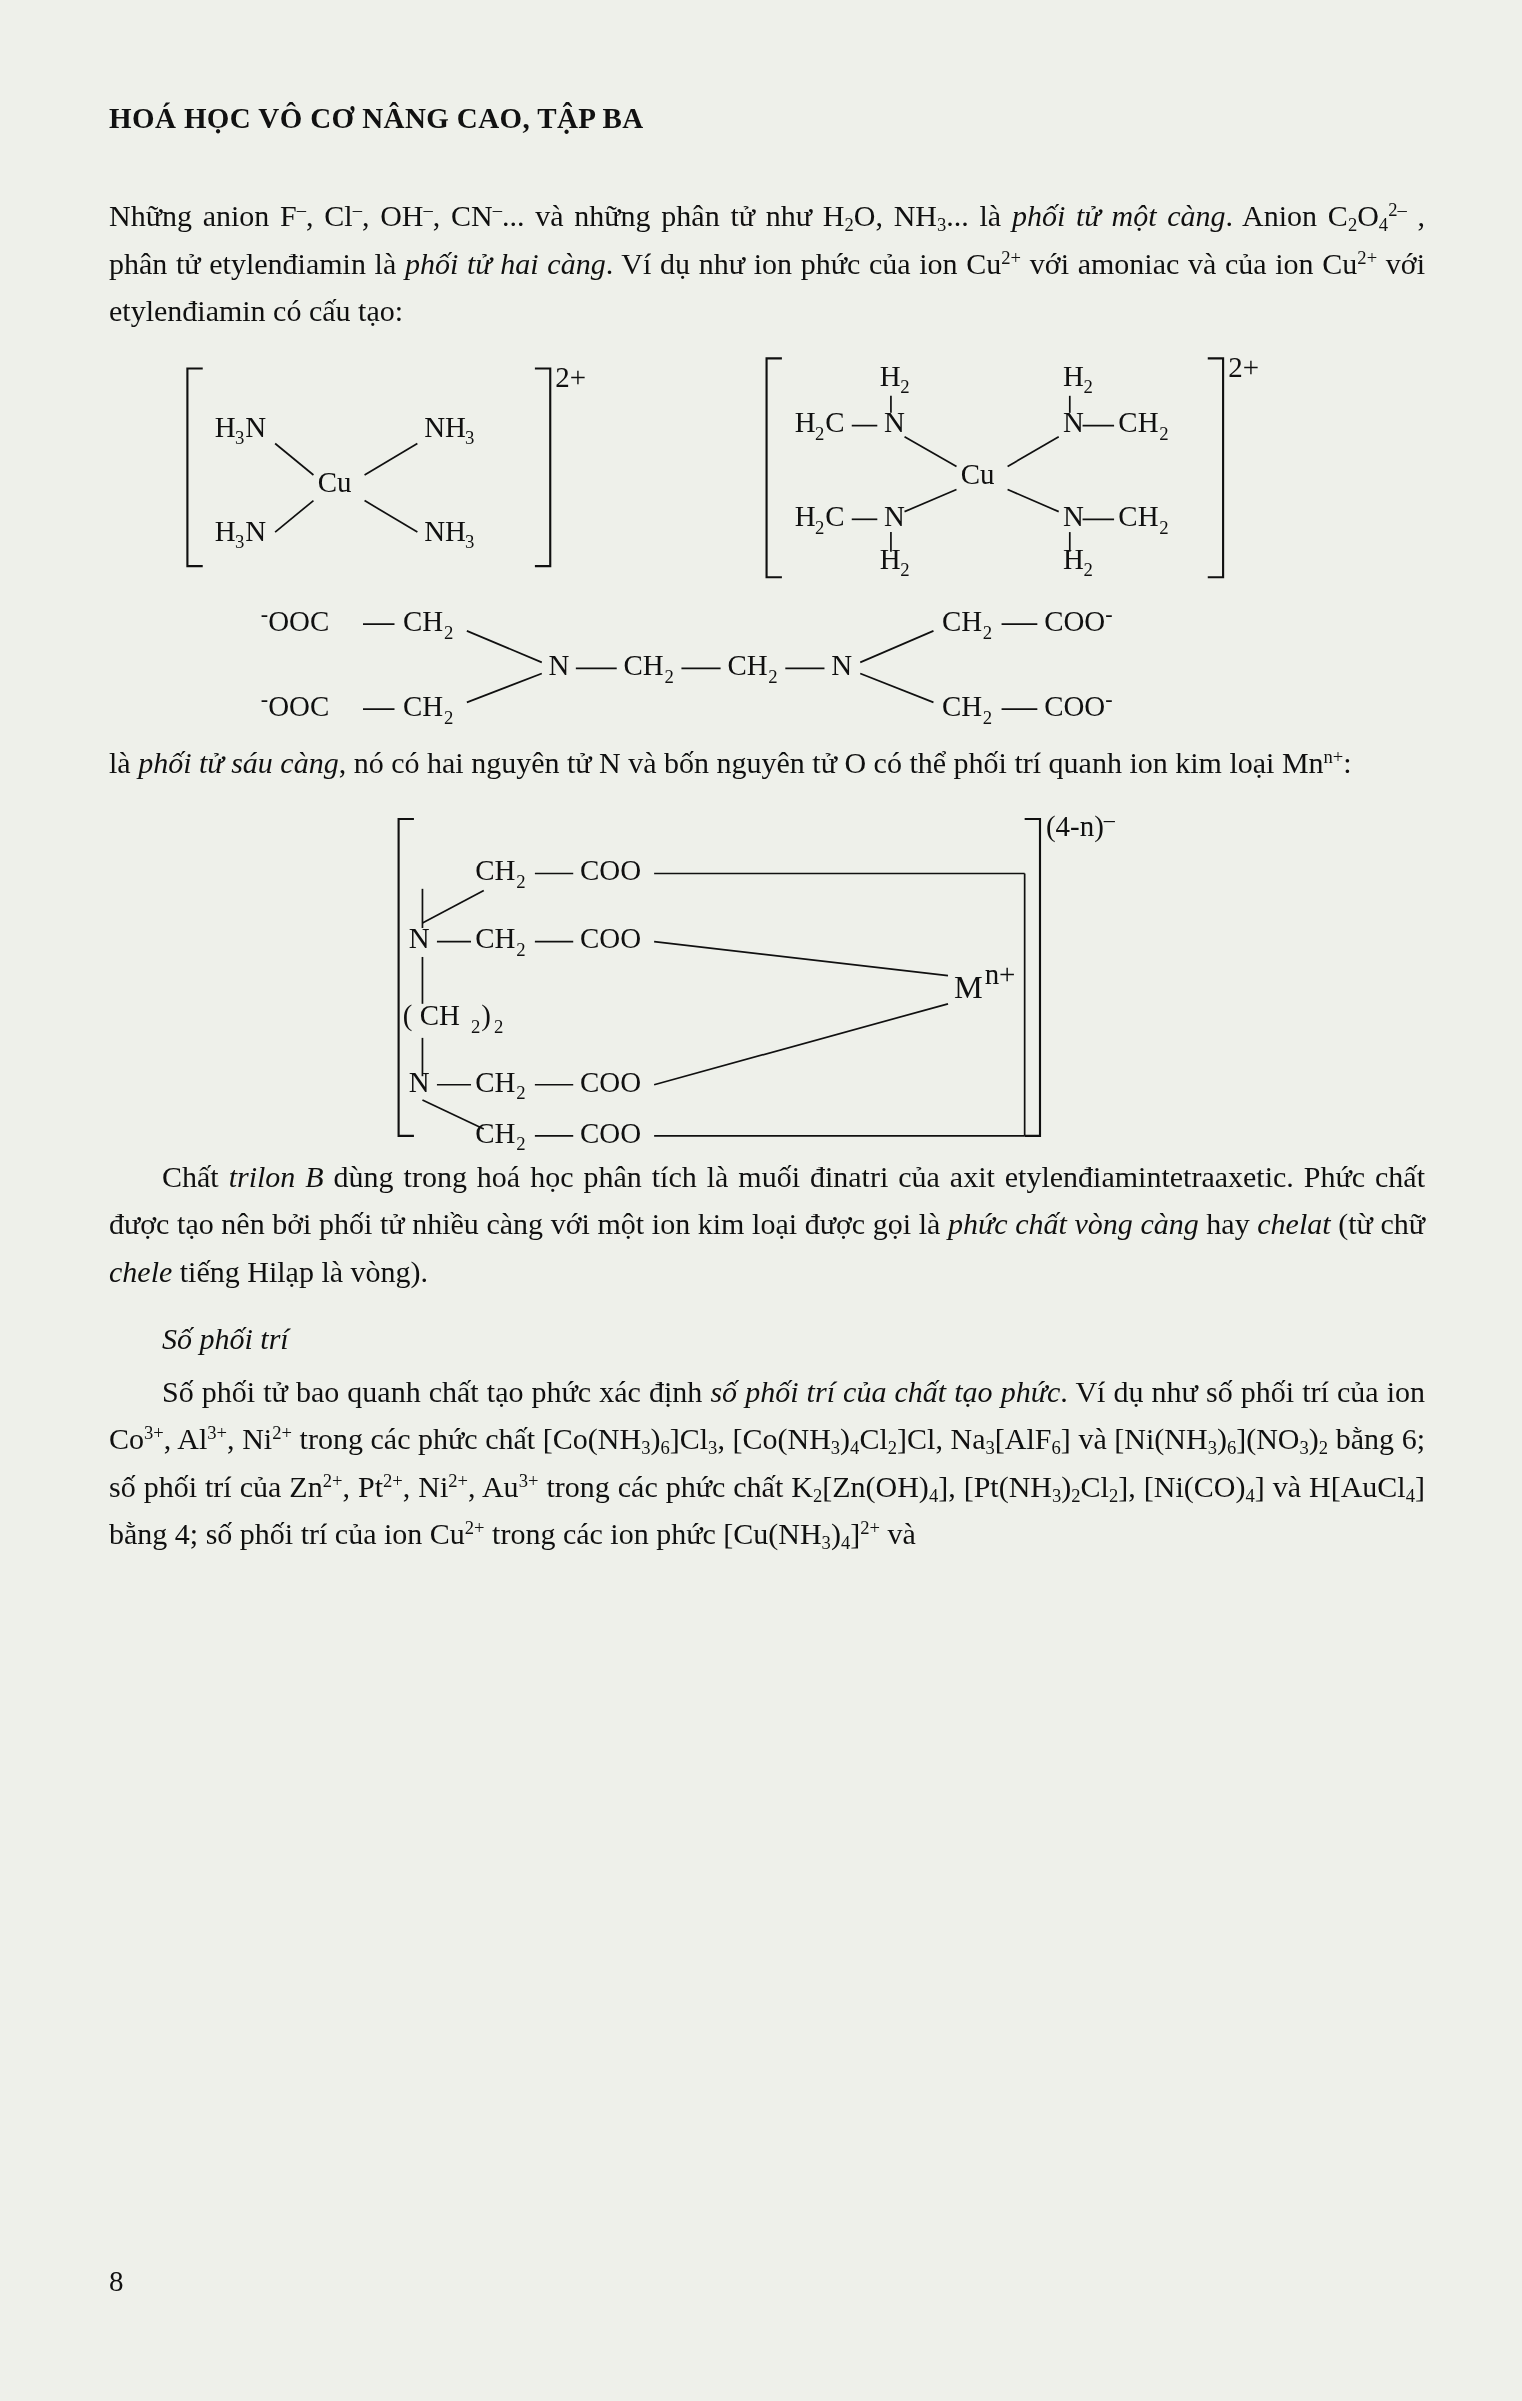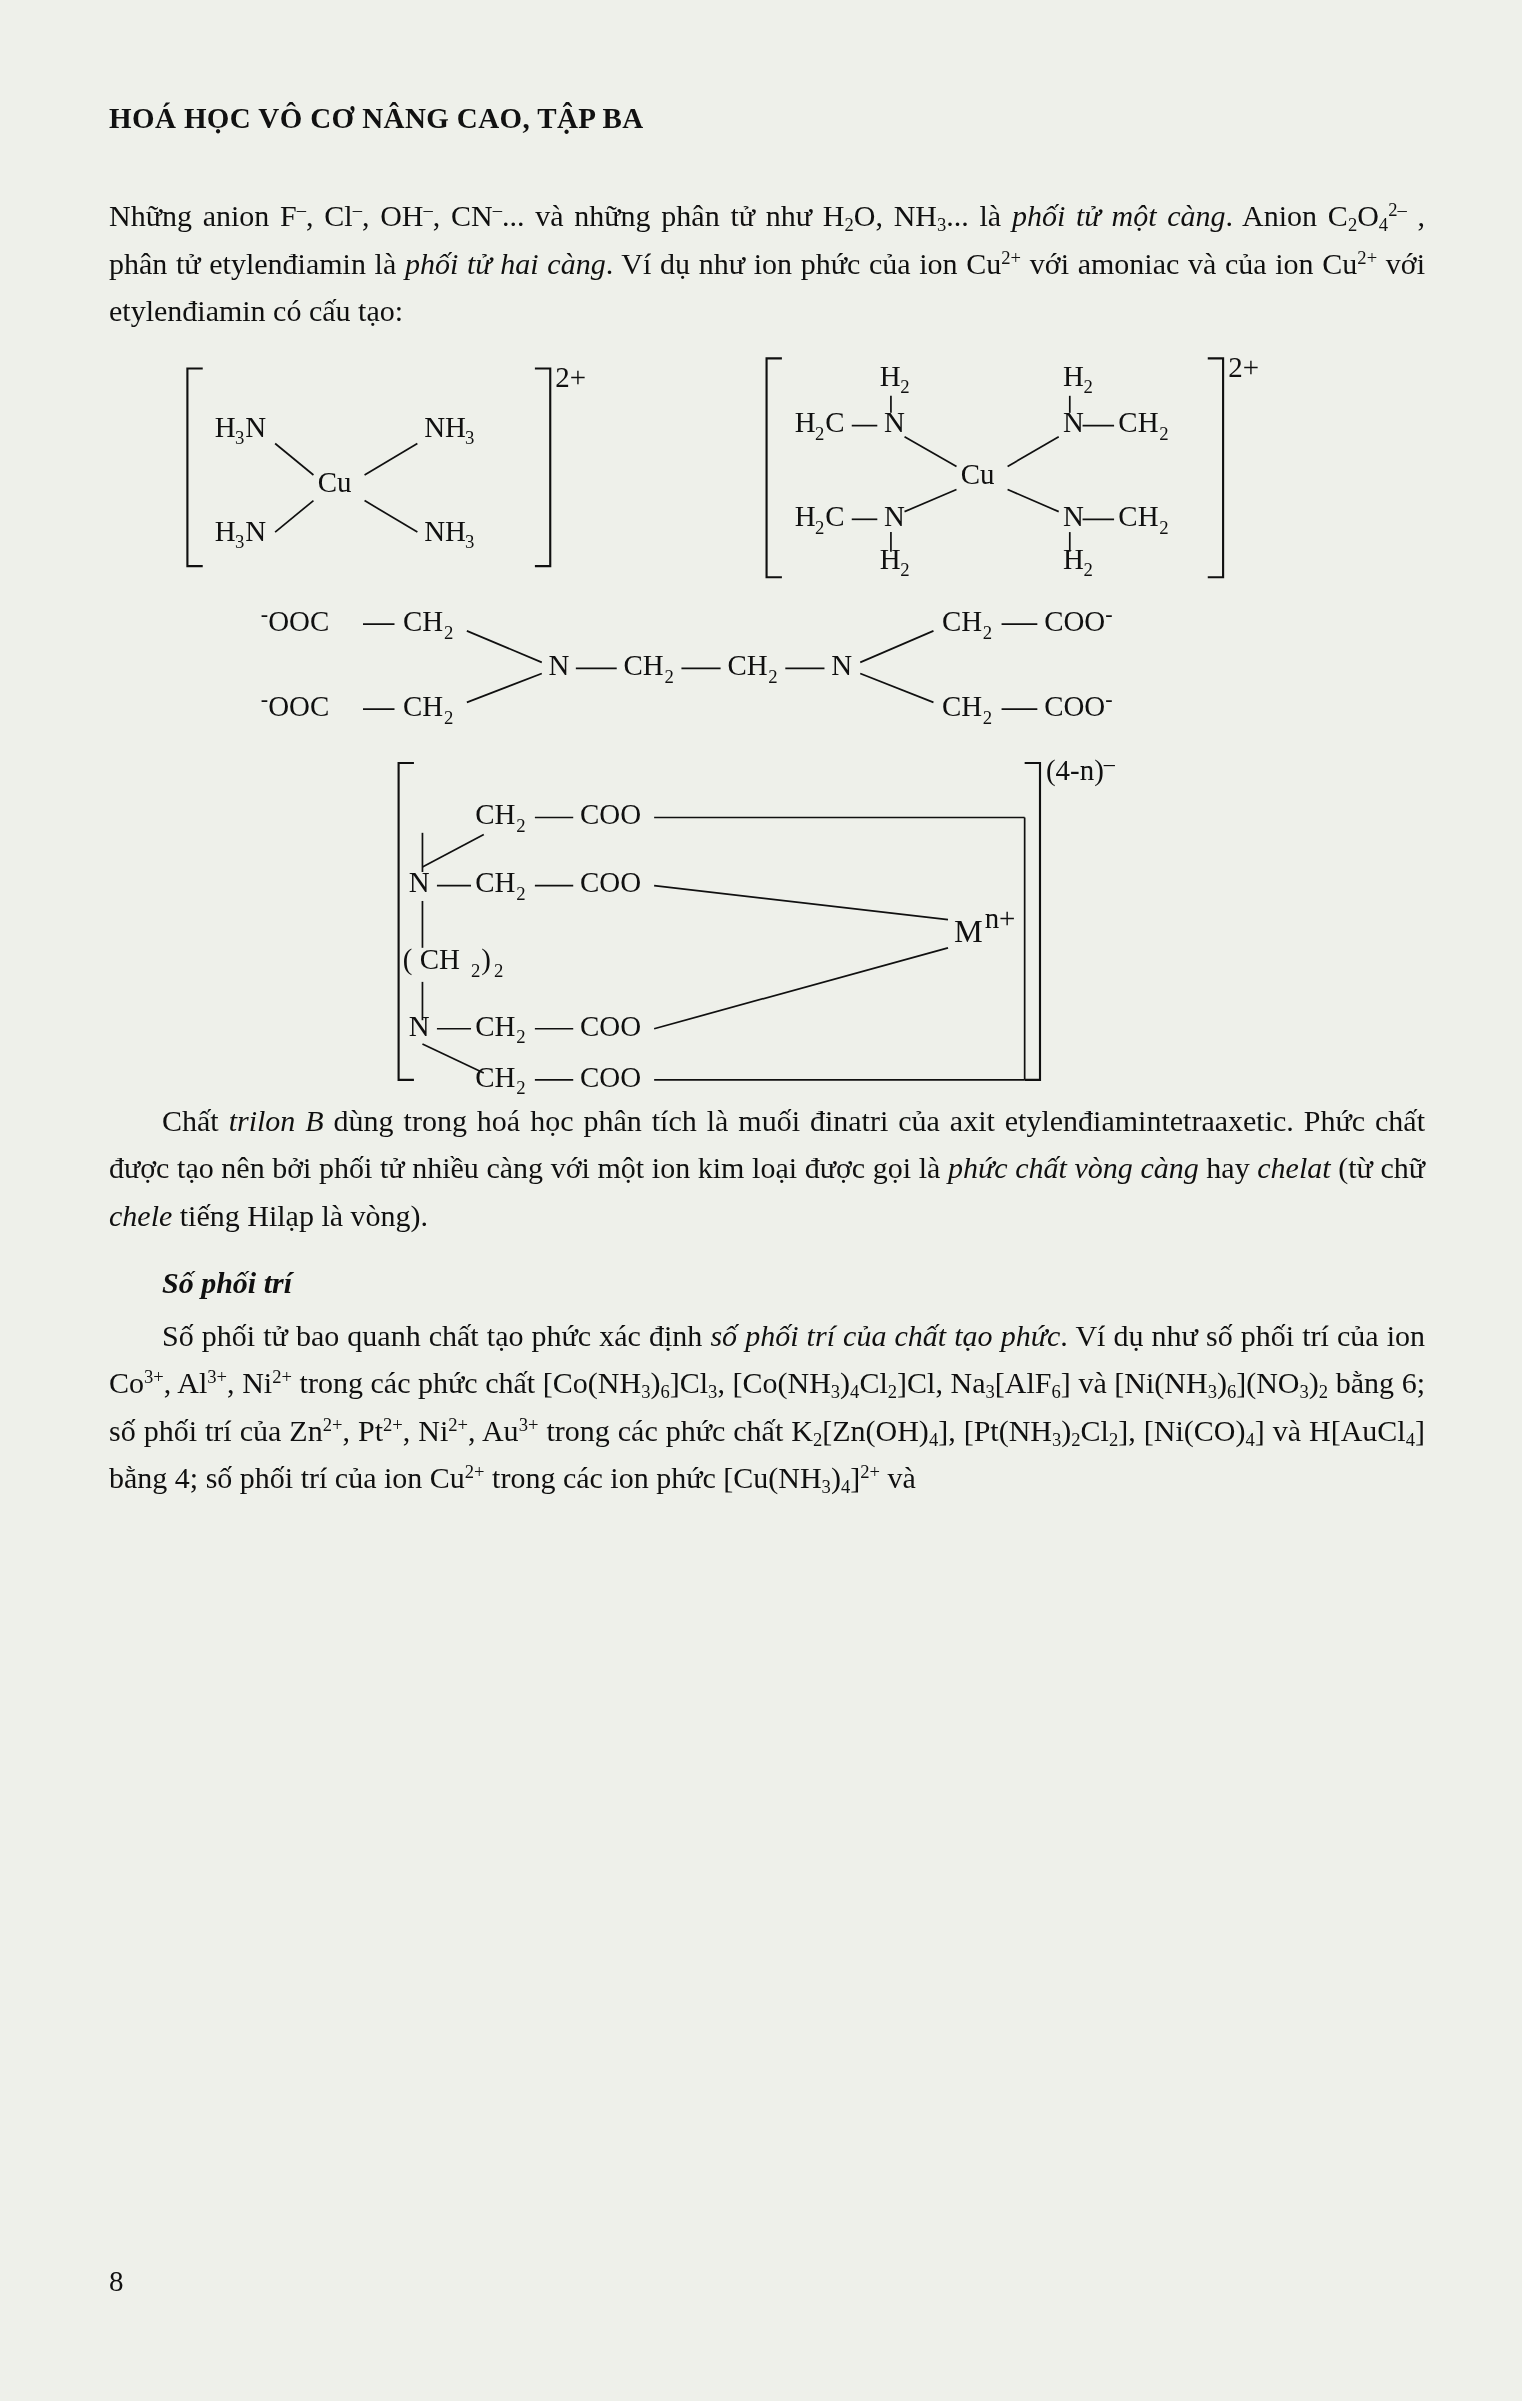--- a/index.html
+++ b/index.html
@@ -40,21 +40,21 @@
   }
   p.para {
     margin: 0 0 8.5px 0;
     font-size: 30px;
     line-height: 1.58;
     text-align: justify;
     text-justify: inter-word;
   }
   p.indent { text-indent: 53px; }
   .it { font-style: italic; }
-  .bd { font-weight: bold; }
+  .bd { font-weight: normal; }
   sub { font-size: 0.62em; vertical-align: -0.28em; }
   sup { font-size: 0.62em; vertical-align: 0.52em; }
   .pagenum {
     position: absolute;
     left: 109px;
     top: 2265px;
     font-size: 29px;
   }
   .figure { position: relative; width: 1316px; }
   svg { display: block; }
@@ -190,20 +190,21 @@
         <line x1="1048" y1="40" x2="1090" y2="40" stroke="#101010" stroke-width="2"></line>
         <text class="fml" x="1098" y="48">COO<tspan font-size="26" dy="-10">-</tspan></text>
 
         <text class="fml" x="978" y="148">CH</text>
         <text class="fml-s" x="1026" y="157">2</text>
         <line x1="1048" y1="140" x2="1090" y2="140" stroke="#101010" stroke-width="2"></line>
         <text class="fml" x="1098" y="148">COO<tspan font-size="26" dy="-10">-</tspan></text>
       </svg>
     </div>
 
+    <p class="para"><span>là </span><span class="it">phối tử sáu càng</span><span>, nó có hai nguyên tử N và bốn nguyên tử O có thể phối trí quanh ion kim loại Mn</span><sup>n+</sup><span>:</span></p>
 
     <div class="figure">
       <svg width="1316" height="358" viewBox="0 0 1545 420">
 
         <path d="M358 28 L340 28 L340 400 L358 400" stroke="#101010" stroke-width="2.5" fill="none"></path>
         <path d="M1075 28 L1093 28 L1093 400 L1075 400" stroke="#101010" stroke-width="2.5" fill="none"></path>
         <text class="fml" x="1100" y="48">(4-n)<tspan font-size="26" dy="-10">–</tspan></text>
 
         <text class="fml" x="430" y="100">CH</text>
         <text class="fml-s" x="478" y="109">2</text>

